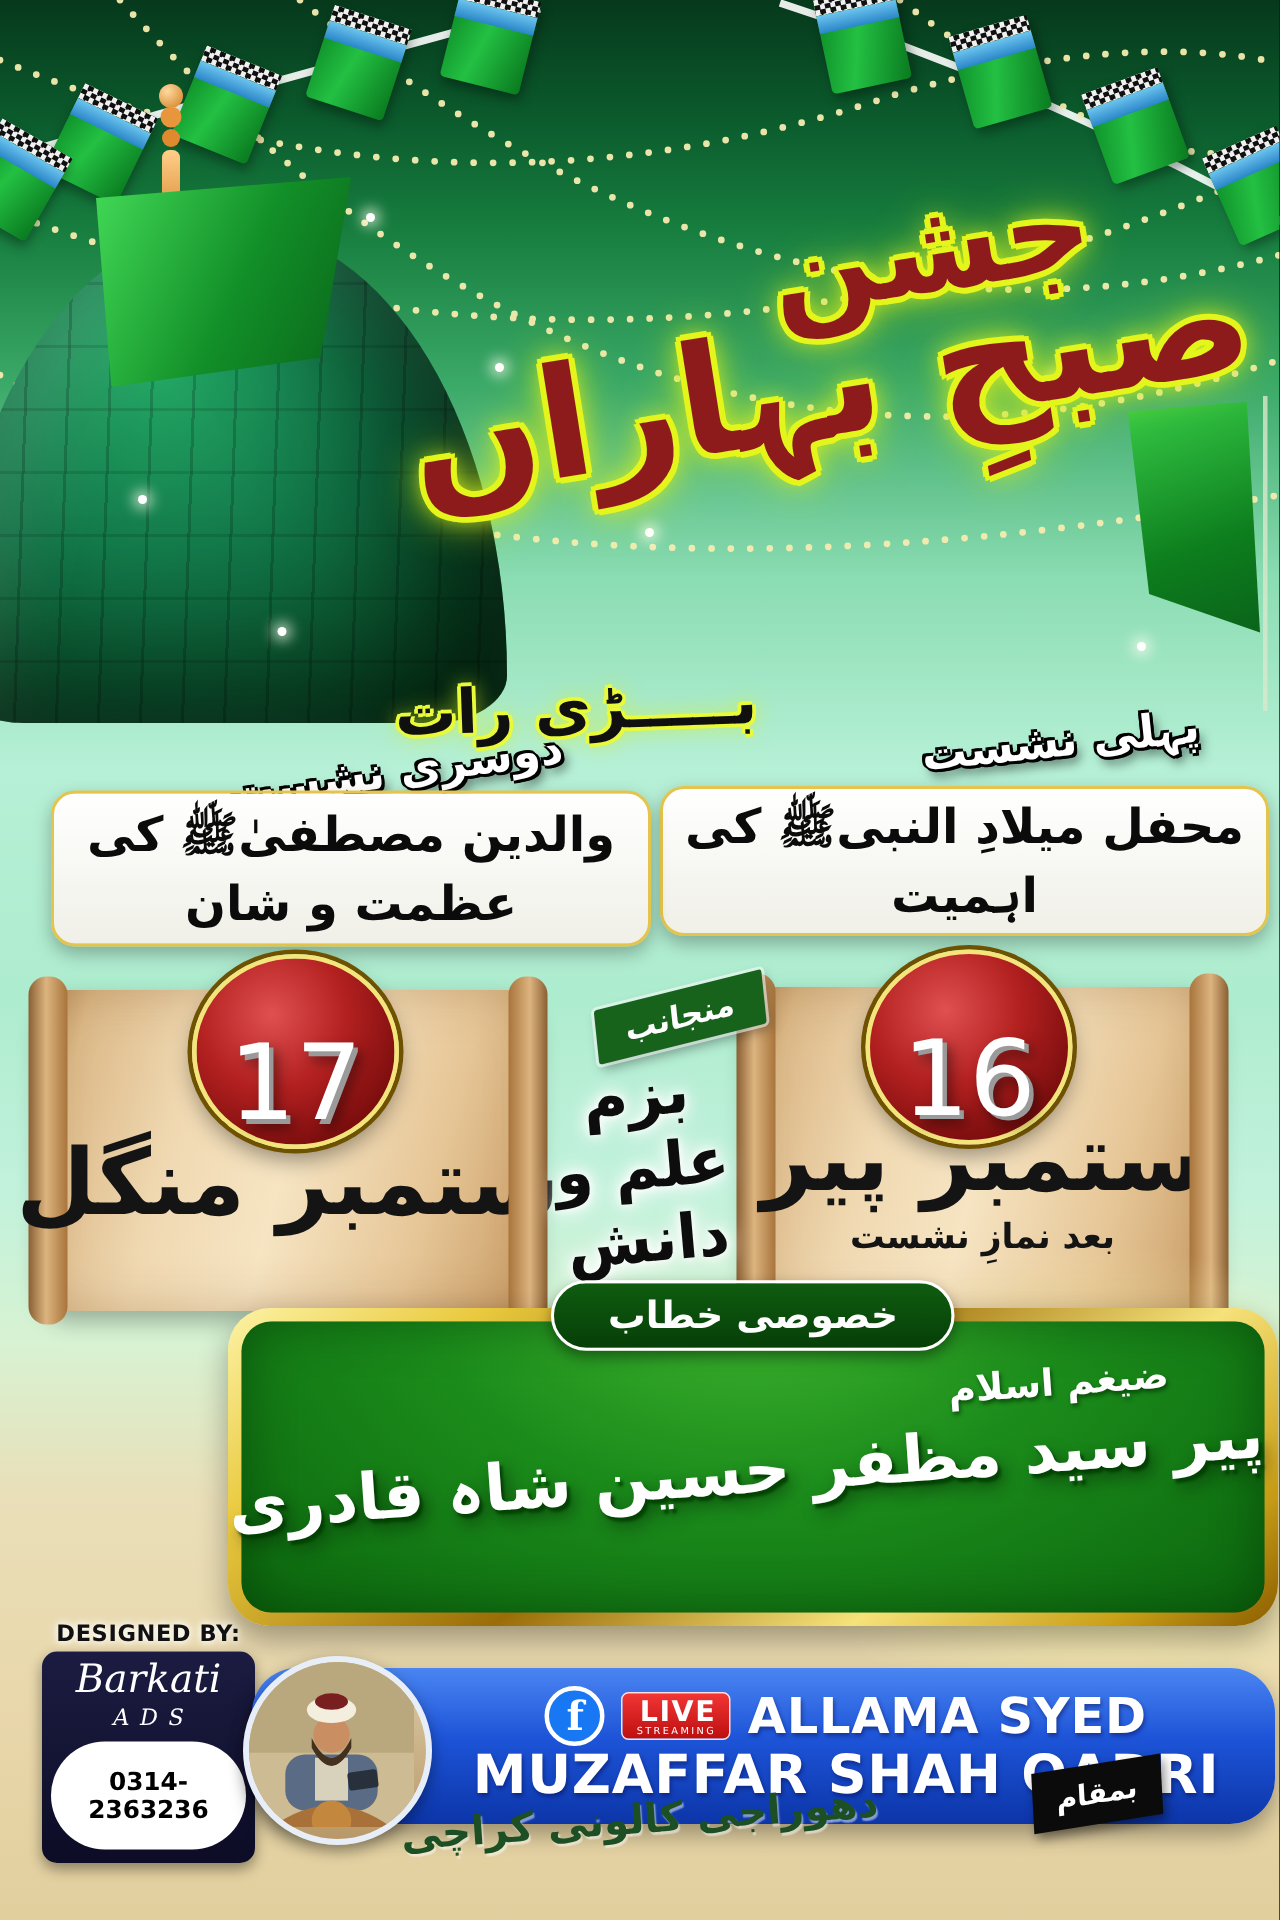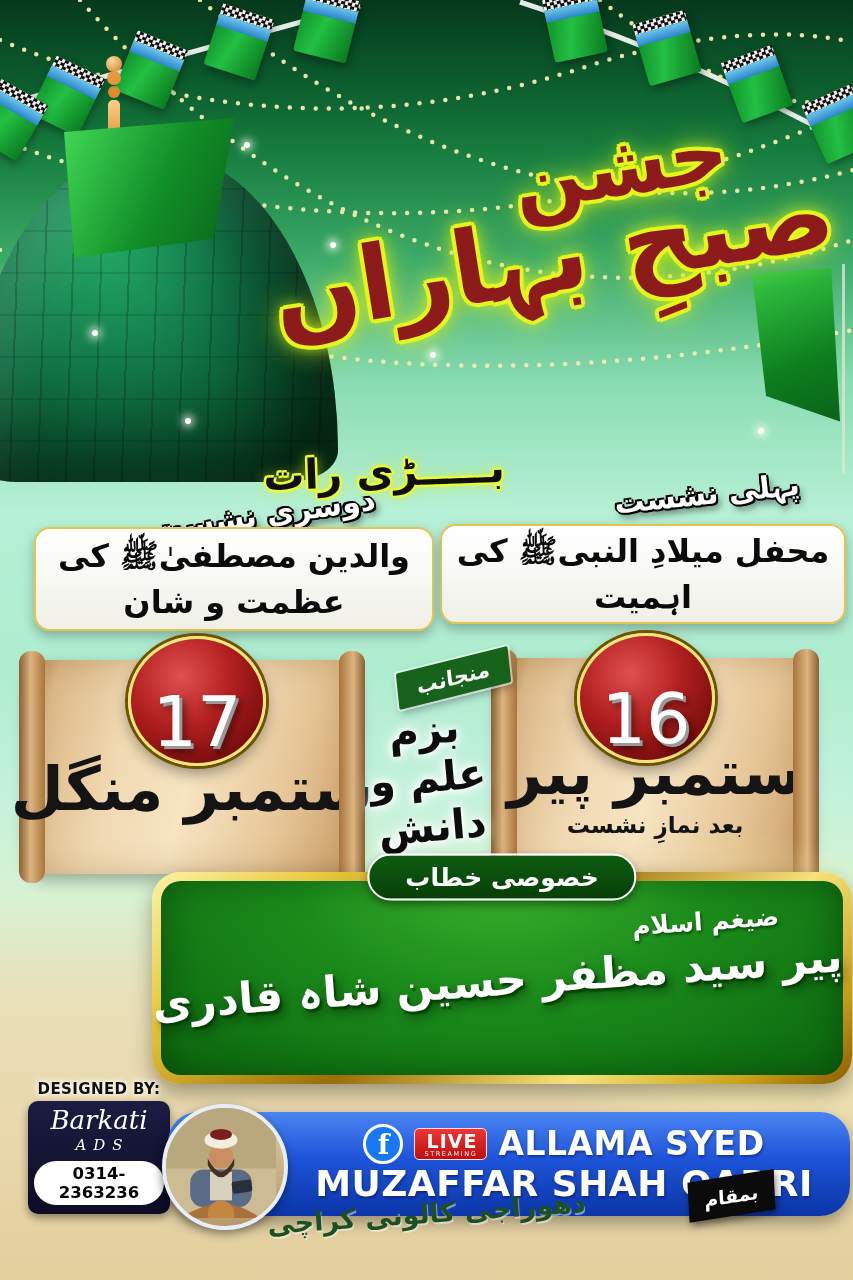--- a/index.html
+++ b/index.html
@@ -129,21 +129,21 @@
   
   #designer{position:absolute;left:28px;top:1080px;width:142px;text-align:center;}
   .d-label{font-size:15px;font-weight:bold;color:#111;letter-spacing:.4px;
     text-shadow:0 0 4px #fff,0 0 8px #fff;}
   .d-card{margin-top:3px;background:linear-gradient(#1c1c42,#0c0c26);border-radius:10px;
     padding:6px 6px 9px;box-shadow:0 4px 9px rgba(0,0,0,.4);}
   .d-brand{font-family:"DejaVu Serif",serif;font-style:italic;color:#fff;font-size:26px;line-height:1.05;}
   .d-sub{font-family:"DejaVu Serif",serif;font-style:italic;color:#fff;font-size:15px;letter-spacing:7px;
     margin-top:2px;padding-left:7px;}
   .d-phone{margin-top:7px;background:#fff;border-radius:999px;color:#000;font-weight:bold;
-    font-size:16.5px;padding:3px 0;}
+    font-size:16.5px;padding:17px 0;}
 
   
   #livebar{position:absolute;left:168px;top:1112px;width:682px;height:104px;border-radius:30px;
     background:linear-gradient(180deg,#4a85f2 0%,#1d54d8 45%,#0c35a8 100%);
     box-shadow:0 7px 15px rgba(0,0,0,.32);}
   #photo{position:absolute;left:-6px;top:-8px;width:118px;height:118px;border-radius:50%;
     border:4px solid #e8eef8;overflow:hidden;box-shadow:0 4px 10px rgba(0,0,0,.38);
     background:linear-gradient(#ddcda8,#b89868);}
   .lb-content{position:absolute;left:122px;right:12px;top:4px;bottom:4px;display:flex;
     flex-direction:column;align-items:center;justify-content:center;}

